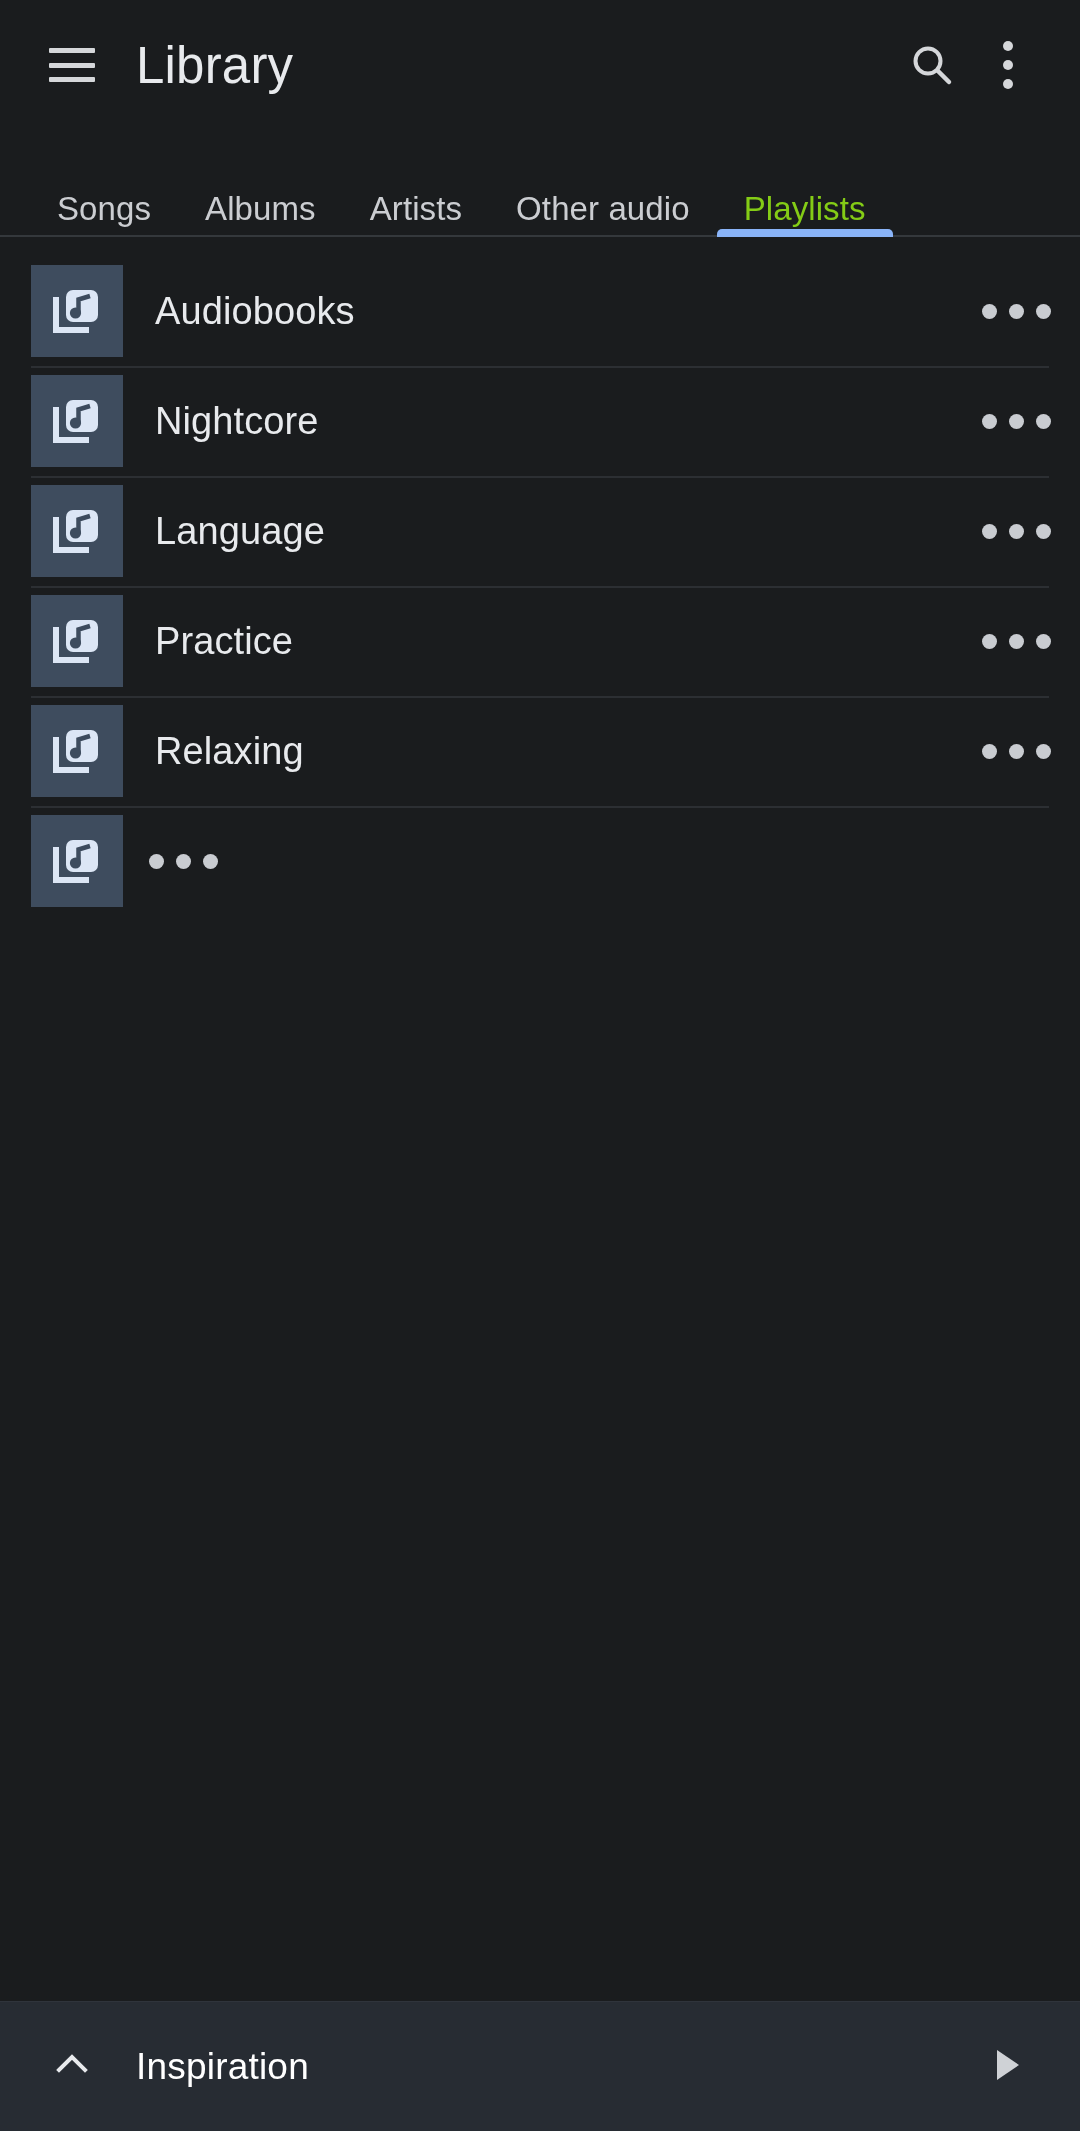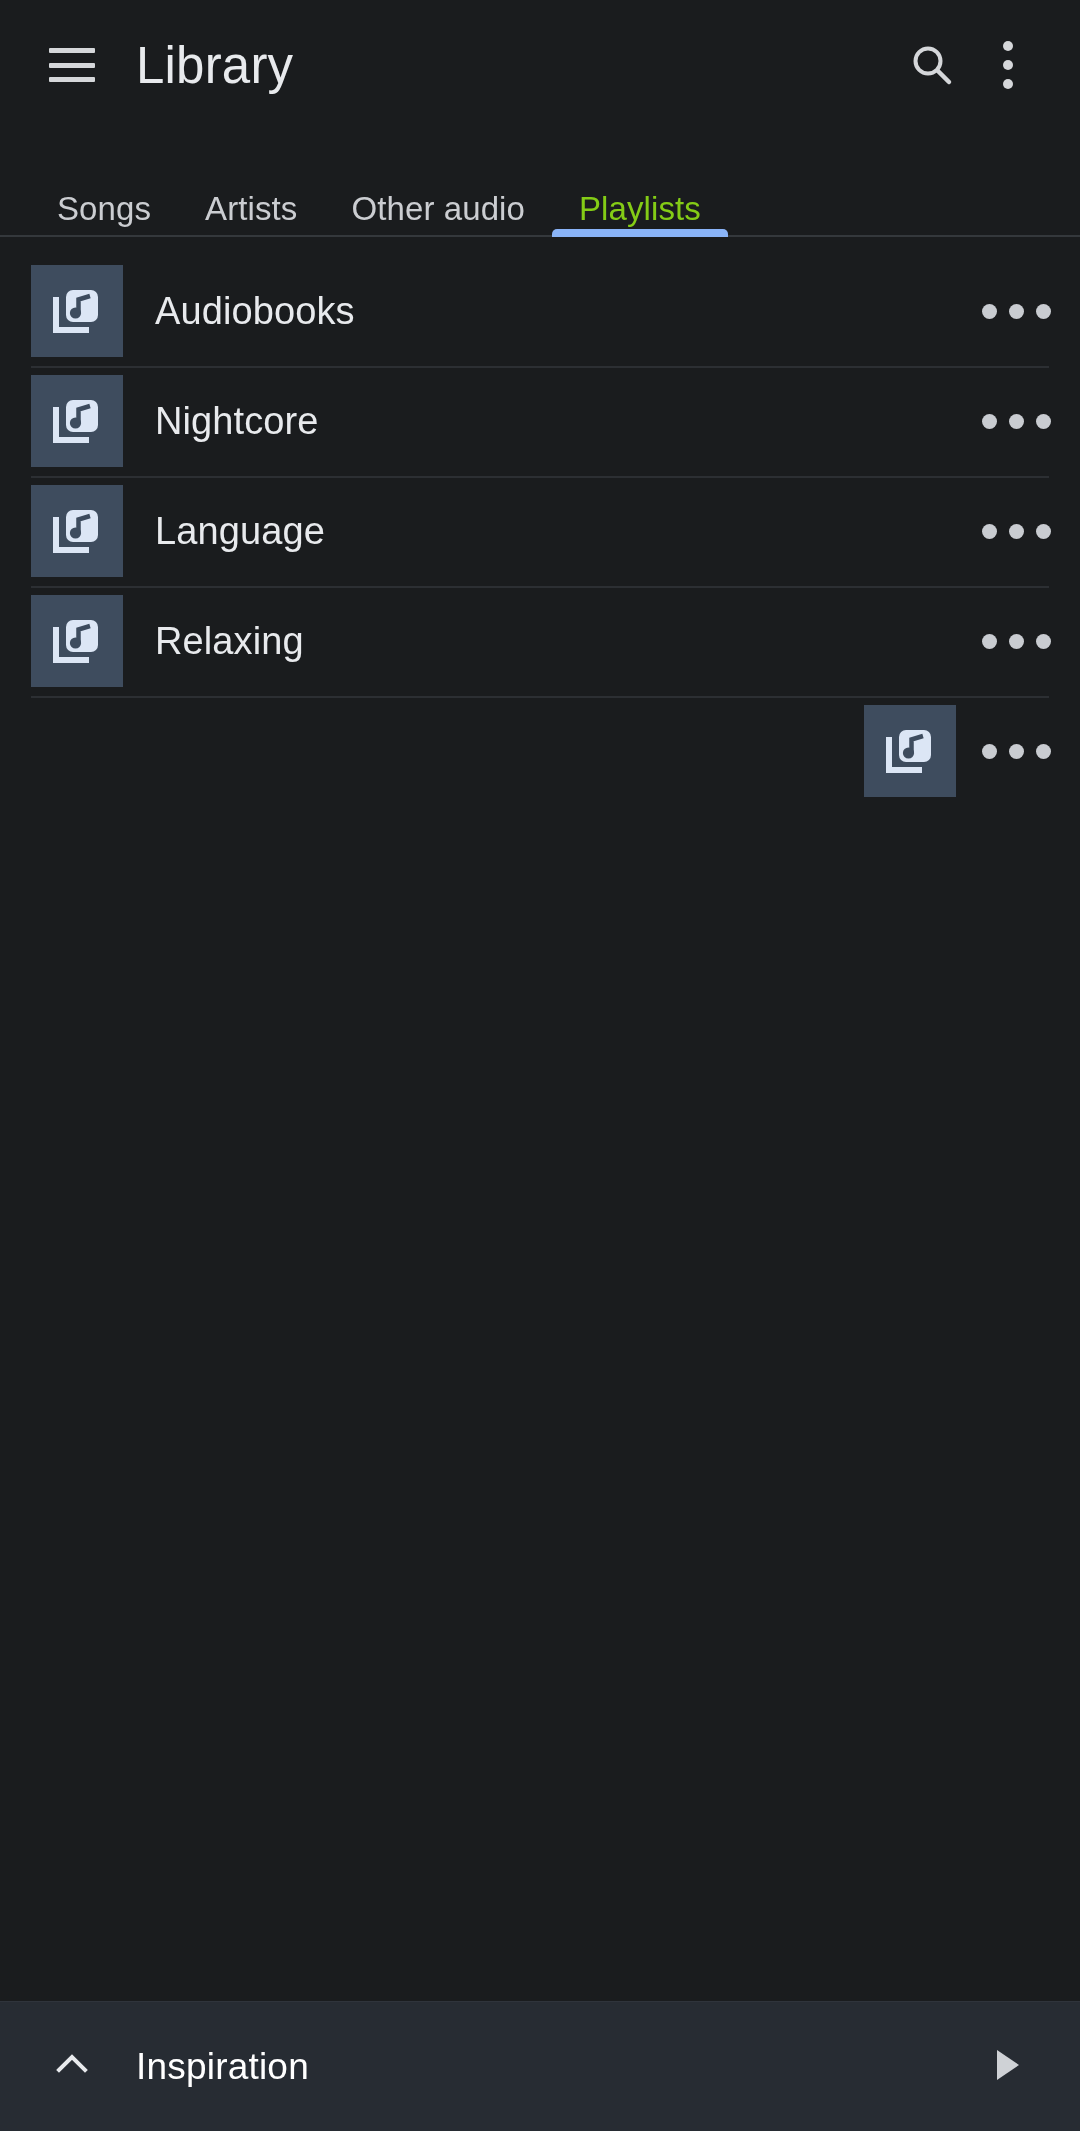--- a/index.html
+++ b/index.html
@@ -77,21 +77,20 @@
   .list {
     flex:1 1 auto;
     overflow:hidden;
     padding-top:0;
   }
   .row {
     position:relative;
     height:110px;
     display:flex; align-items:center;
     padding:0 4px 0 31px;
-    justify-content:flex-end;
   }
   .row + .row::before {
     content:"";
     position:absolute;
     left:31px; right:31px; top:0;
     height:2px;
     background:#2c2f33;
   }
   .thumb {
     width:92px; height:92px;
@@ -179,20 +178,23 @@
       </span>
     </div>
   </div>
 
   <div class="tabs-wrap">
     <div class="tabs">
       <div class="tab">
         <span>Songs</span>
       </div>
       <div class="tab">
+        <span>Albums</span>
+      </div>
+      <div class="tab">
         <span>Artists</span>
       </div>
       <div class="tab">
         <span>Other audio</span>
       </div>
       <div class="tab active">
         <span>Playlists</span>
         <span class="tab-underline"></span>
       </div>
     </div>
@@ -256,20 +258,40 @@
       <div class="row-title">Language</div>
       <div class="row-menu">
         <span class="hdots">
             <i></i>
             <i></i>
             <i></i>
           </span>
       </div>
     </div>
 
+    <div class="row">
+      <div class="thumb">
+        <span>
+          <svg width="60" height="60" viewBox="0 0 60 60">
+            <path d="M9 19 L9 49 L39 49" fill="none" stroke="#dce6f5" stroke-width="6" stroke-linecap="square"></path>
+            <rect x="19" y="9" width="32" height="32" rx="7" fill="#dce6f5"></rect>
+            <path d="M43 15 L31.5 18.5 L31.5 32" fill="none" stroke="#3e4c5e" stroke-width="4.5" stroke-linejoin="miter"></path>
+            <circle cx="28.5" cy="32" r="5.6" fill="#3e4c5e"></circle>
+          </svg>
+        </span>
+      </div>
+      <div class="row-title">Practice</div>
+      <div class="row-menu">
+        <span class="hdots">
+            <i></i>
+            <i></i>
+            <i></i>
+          </span>
+      </div>
+    </div>
 
     <div class="row">
       <div class="thumb">
         <span>
           <svg width="60" height="60" viewBox="0 0 60 60">
             <path d="M9 19 L9 49 L39 49" fill="none" stroke="#dce6f5" stroke-width="6" stroke-linecap="square"></path>
             <rect x="19" y="9" width="32" height="32" rx="7" fill="#dce6f5"></rect>
             <path d="M43 15 L31.5 18.5 L31.5 32" fill="none" stroke="#3e4c5e" stroke-width="4.5" stroke-linejoin="miter"></path>
             <circle cx="28.5" cy="32" r="5.6" fill="#3e4c5e"></circle>
           </svg>

